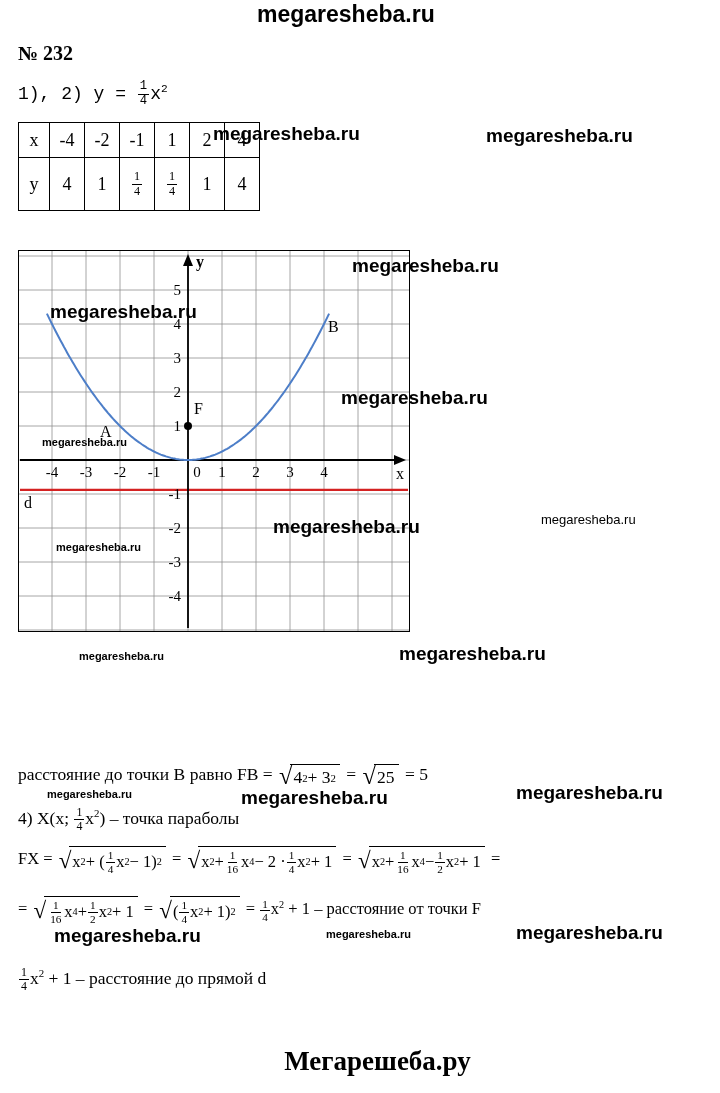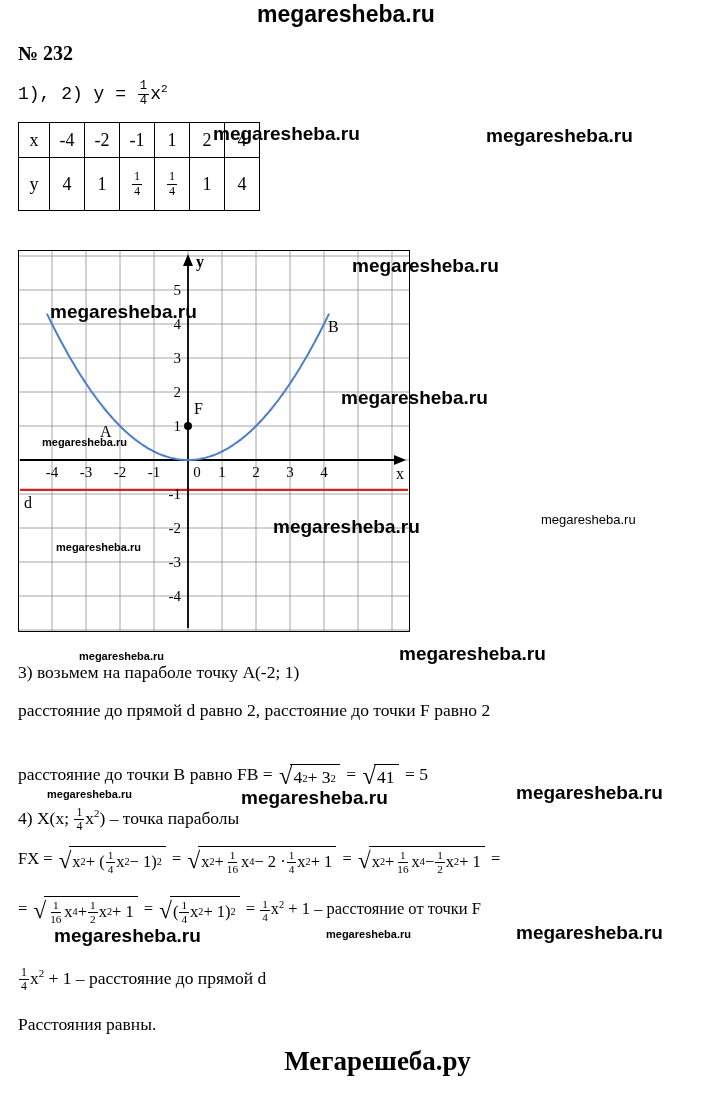--- a/index.html
+++ b/index.html
@@ -130,28 +130,26 @@
         <text x="163" y="317" font-size="15" text-anchor="end">-3</text>
         <text x="163" y="351" font-size="15" text-anchor="end">-4</text>
         <path d="M28.9 63.6 L30.6 67.1 L32.3 70.6 L34.0 74.0 L35.7 77.4 L37.4 80.7 L39.1 84.0 L40.8 87.3 L42.5 90.5 L44.2 93.6 L45.9 96.8 L47.6 99.8 L49.3 102.9 L51.0 105.9 L52.7 108.8 L54.4 111.7 L56.1 114.6 L57.8 117.4 L59.5 120.2 L61.2 123.0 L62.9 125.7 L64.6 128.3 L66.3 130.9 L68.0 133.5 L69.7 136.0 L71.4 138.5 L73.1 141.0 L74.8 143.4 L76.5 145.7 L78.2 148.0 L79.9 150.3 L81.6 152.5 L83.3 154.7 L85.0 156.9 L86.7 159.0 L88.4 161.0 L90.1 163.1 L91.8 165.0 L93.5 167.0 L95.2 168.9 L96.9 170.7 L98.6 172.5 L100.3 174.3 L102.0 176.0 L103.7 177.7 L105.4 179.3 L107.1 180.9 L108.8 182.5 L110.5 184.0 L112.2 185.4 L113.9 186.9 L115.6 188.2 L117.3 189.6 L119.0 190.9 L120.7 192.1 L122.4 193.3 L124.1 194.5 L125.8 195.6 L127.5 196.7 L129.2 197.8 L130.9 198.8 L132.6 199.7 L134.3 200.6 L136.0 201.5 L137.7 202.3 L139.4 203.1 L141.1 203.9 L142.8 204.6 L144.5 205.2 L146.2 205.8 L147.9 206.4 L149.6 206.9 L151.3 207.4 L153.0 207.9 L154.7 208.3 L156.4 208.6 L158.1 209.0 L159.8 209.2 L161.5 209.5 L163.2 209.7 L164.9 209.8 L166.6 209.9 L168.3 210.0 L170.0 210.0 L171.7 210.0 L173.4 209.9 L175.1 209.8 L176.8 209.7 L178.5 209.5 L180.2 209.2 L181.9 209.0 L183.6 208.6 L185.3 208.3 L187.0 207.9 L188.7 207.4 L190.4 206.9 L192.1 206.4 L193.8 205.8 L195.5 205.2 L197.2 204.6 L198.9 203.9 L200.6 203.1 L202.3 202.3 L204.0 201.5 L205.7 200.6 L207.4 199.7 L209.1 198.8 L210.8 197.8 L212.5 196.7 L214.2 195.6 L215.9 194.5 L217.6 193.3 L219.3 192.1 L221.0 190.9 L222.7 189.6 L224.4 188.2 L226.1 186.9 L227.8 185.4 L229.5 184.0 L231.2 182.5 L232.9 180.9 L234.6 179.3 L236.3 177.7 L238.0 176.0 L239.7 174.3 L241.4 172.5 L243.1 170.7 L244.8 168.9 L246.5 167.0 L248.2 165.0 L249.9 163.1 L251.6 161.0 L253.3 159.0 L255.0 156.9 L256.7 154.7 L258.4 152.5 L260.1 150.3 L261.8 148.0 L263.5 145.7 L265.2 143.4 L266.9 141.0 L268.6 138.5 L270.3 136.0 L272.0 133.5 L273.7 130.9 L275.4 128.3 L277.1 125.7 L278.8 123.0 L280.5 120.2 L282.2 117.4 L283.9 114.6 L285.6 111.7 L287.3 108.8 L289.0 105.9 L290.7 102.9 L292.4 99.8 L294.1 96.8 L295.8 93.6 L297.5 90.5 L299.2 87.3 L300.9 84.0 L302.6 80.7 L304.3 77.4 L306.0 74.0 L307.7 70.6 L309.4 67.1 L311.1 63.6" fill="none" stroke="#4d7ec8" stroke-width="2"></path>
         <text x="82" y="187" font-size="16">A</text>
         <circle cx="170" cy="176" r="4" fill="#000"></circle>
         <text x="176" y="164" font-size="16">F</text>
         <text x="310" y="82" font-size="16">B</text>
       </svg>
   </div>
 
-  <div class="sol l1">3) возьмем на параболе точку A(-2; 1)</div>
-  <div class="sol l2">расстояние до прямой d равно 2, расстояние до точки F равно 2</div>
   <div class="sol l4">расстояние до точки B равно FB = <span class="sqrt">
         <span class="rad">√</span>
         <span class="sqrt-body">4<sup>2</sup> + 3<sup>2</sup></span>
       </span> = <span class="sqrt">
         <span class="rad">√</span>
-        <span class="sqrt-body">41</span>
+        <span class="sqrt-body">25</span>
       </span> = 5</div>
   <div class="sol l5">4) X(x; <span class="frac">
         <span class="fn">1</span>
         <span class="fd">4</span>
       </span>x<sup>2</sup>) – точка параболы</div>
   <div class="sol l6">FX = <span class="sqrt">
         <span class="rad">√</span>
         <span class="sqrt-body">x<sup>2</sup> + (<span class="frac">
             <span class="fn">1</span>
             <span class="fd">4</span>
@@ -191,21 +189,20 @@
             <span class="fd">4</span>
           </span>x<sup>2</sup> + 1)<sup>2</sup></span>
       </span> = <span class="frac">
         <span class="fn">1</span>
         <span class="fd">4</span>
       </span>x<sup>2</sup> + 1 – расстояние от точки F</div>
   <div class="sol l8"><span class="frac">
         <span class="fn">1</span>
         <span class="fd">4</span>
       </span>x<sup>2</sup> + 1 – расстояние до прямой d</div>
-  <div class="sol l9">Расстояния равны.</div>
 
   <div class="brand">Мегарешеба.ру</div>
 
   <div class="wm-layer">
       <span class="wm xl" style="left: 257px; top: 3px;">megaresheba.ru</span>
       <span class="wm l" style="left: 213px; top: 124px;">megaresheba.ru</span>
       <span class="wm l" style="left: 486px; top: 126px;">megaresheba.ru</span>
       <span class="wm l" style="left: 352px; top: 256px;">megaresheba.ru</span>
       <span class="wm l" style="left: 50px; top: 302px;">megaresheba.ru</span>
       <span class="wm l" style="left: 341px; top: 388px;">megaresheba.ru</span>

